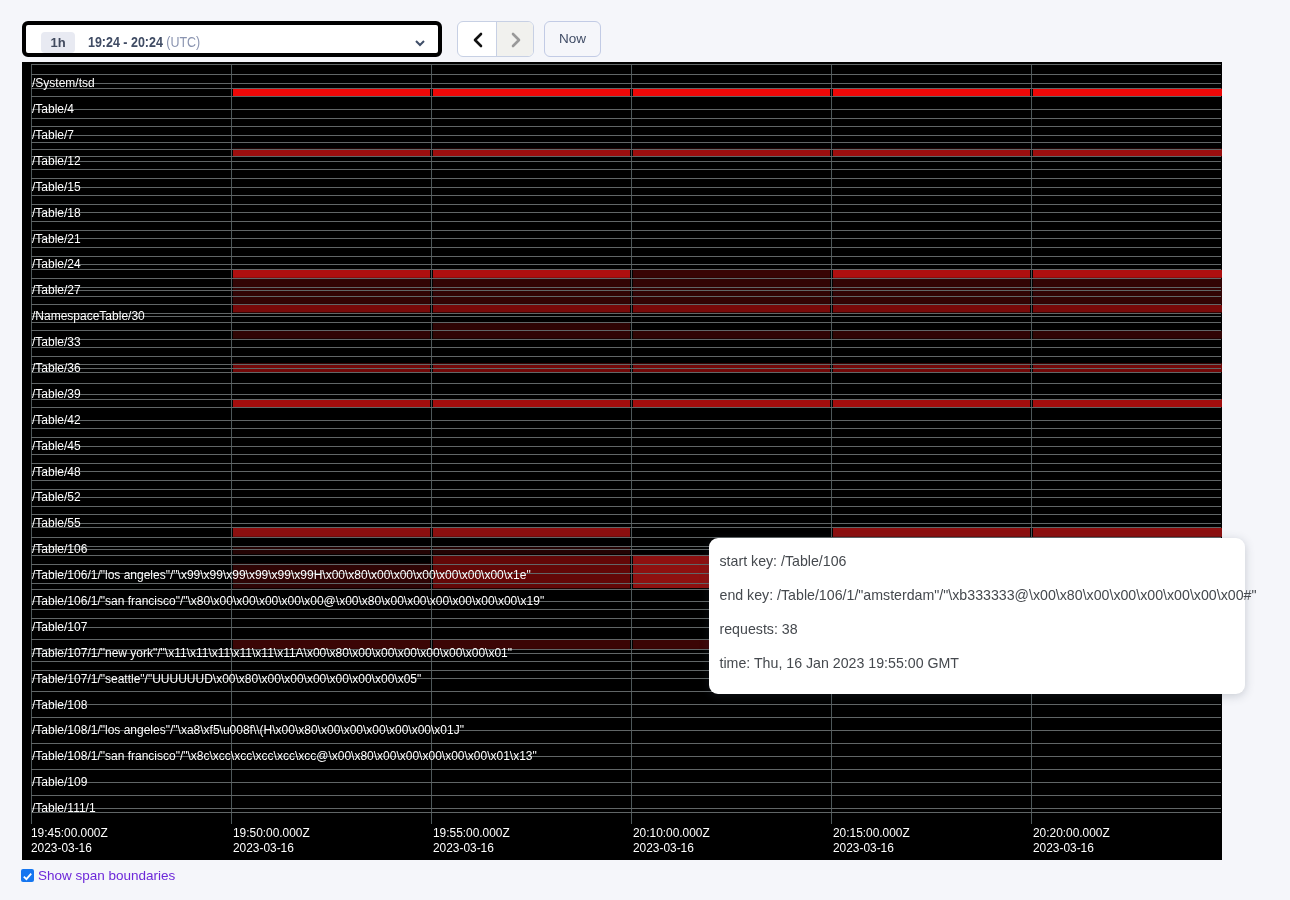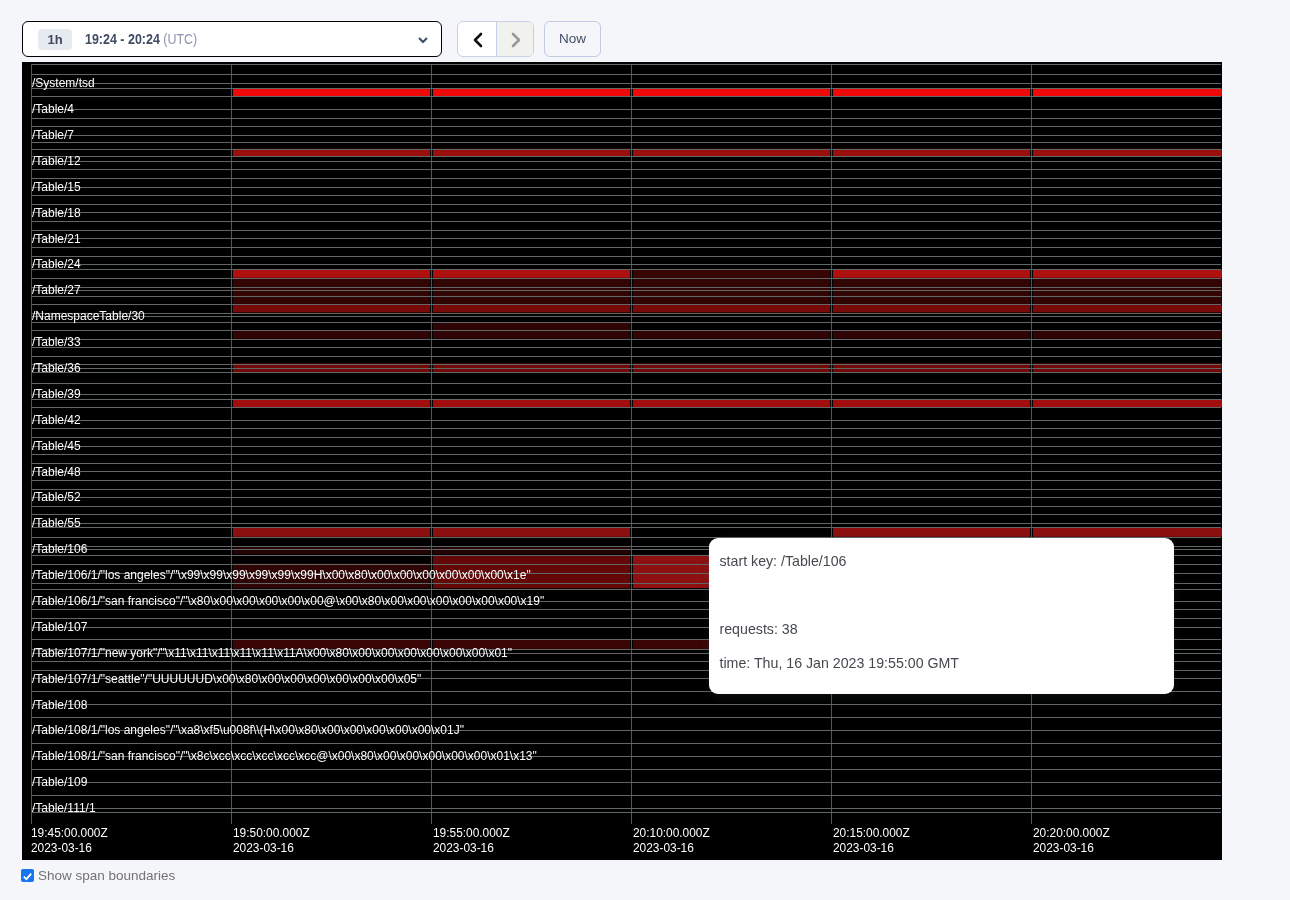--- a/index.html
+++ b/index.html
@@ -1,29 +1,29 @@
 <!DOCTYPE html>
 <html><head><meta charset="utf-8"><style>
 *{margin:0;padding:0;box-sizing:border-box}
 html,body{width:1290px;height:900px;background:#f5f6fa;font-family:"Liberation Sans",sans-serif;overflow:hidden;position:relative}
 .abs{position:absolute}
-.dd{left:22px;top:21px;width:420px;height:36px;background:#fff;border:1px solid #000000;border-radius:6px}
+.dd{left:22px;top:21px;width:420px;height:36px;background:#fff;border:4px solid #000000;border-radius:6px}
 .badge{left:15px;top:7px;width:34px;height:21px;background:#e8eaf2;border-radius:4px;color:#414a5e;font-size:13px;font-weight:bold;text-align:center;line-height:21px}
 .range{left:62px;top:0;height:34px;line-height:34px;font-size:14.5px;font-weight:bold;color:#404c64;transform:scaleX(0.86);transform-origin:left center;white-space:nowrap}
 .range .utc{font-weight:normal;color:#8a94b0}
 .caret{right:12px;top:14px}
 .grp{left:457px;top:21px;width:77px;height:36px;border:1px solid #c7d0e4;border-radius:6px;background:#fff;overflow:hidden}
 .grp .r{position:absolute;left:38px;top:0;width:38px;height:34px;background:#f1f1ee;border-left:1px solid #c7d0e4}
 .grp svg{position:absolute;top:10px}
 .now{left:544px;top:21px;width:57px;height:36px;border:1px solid #c2cbe5;border-radius:6px;color:#414d66;font-size:13.5px;font-weight:normal;text-align:center;line-height:34px}
 .canvas{left:22px;top:62px;width:1200px;height:798px;background:#000}
-.tip{left:709px;top:538px;width:465px;height:156px;background:#fff;border-radius:9px;box-shadow:0 2px 10px rgba(60,70,90,.25);color:#45494e;font-size:14.2px}
+.tip{left:709px;top:538px;width:536px;height:156px;background:#fff;border-radius:9px;box-shadow:0 2px 10px rgba(60,70,90,.25);color:#45494e;font-size:14.2px}
 .tip div{position:absolute;left:10.5px;white-space:nowrap}
 .cbx{left:21px;top:869px;width:13px;height:13px;background:#1576f0;border-radius:2px}
-.cbl{left:38px;top:868px;font-size:13.5px;color:#737373}
+.cbl{left:38px;top:868px;font-size:13.5px;color:#6d28d9}
 </style></head>
 <body>
 <div class="abs dd">
 <span class="abs badge">1h</span>
 <span class="abs range">19:24&nbsp;-&nbsp;20:24 <span class="utc">(UTC)</span></span>
 <svg class="abs caret" width="12" height="8" viewBox="0 0 12 8">
       <path d="M2 2l4 4 4-4" stroke="#3f4e68" stroke-width="2" fill="none"></path>
     </svg>
 </div>
 <div class="abs grp">
@@ -103,18 +103,19 @@
         <text x="611" y="789.5">2023-03-16</text>
         <text x="811" y="774.5">20:15:00.000Z</text>
         <text x="811" y="789.5">2023-03-16</text>
         <text x="1011" y="774.5">20:20:00.000Z</text>
         <text x="1011" y="789.5">2023-03-16</text>
       </g>
 </svg>
   </div>
 <div class="abs tip">
 <div style="top:15px">start key: /Table/106</div>
+<div style="top:49px">end key: /Table/106/1/"amsterdam"/"\xb333333@\x00\x80\x00\x00\x00\x00\x00\x00#"</div>
 <div style="top:83px">requests: 38</div>
 <div style="top:117px">time: Thu, 16 Jan 2023 19:55:00 GMT</div>
 </div>
 <div class="abs cbx"><svg width="13" height="13" viewBox="0 0 13 13">
       <path d="M2.8 6.6l2.6 2.6 4.8-5.6" stroke="#fff" stroke-width="1.8" fill="none"></path>
     </svg></div>
 <div class="abs cbl">Show span boundaries</div>
 </body></html>

